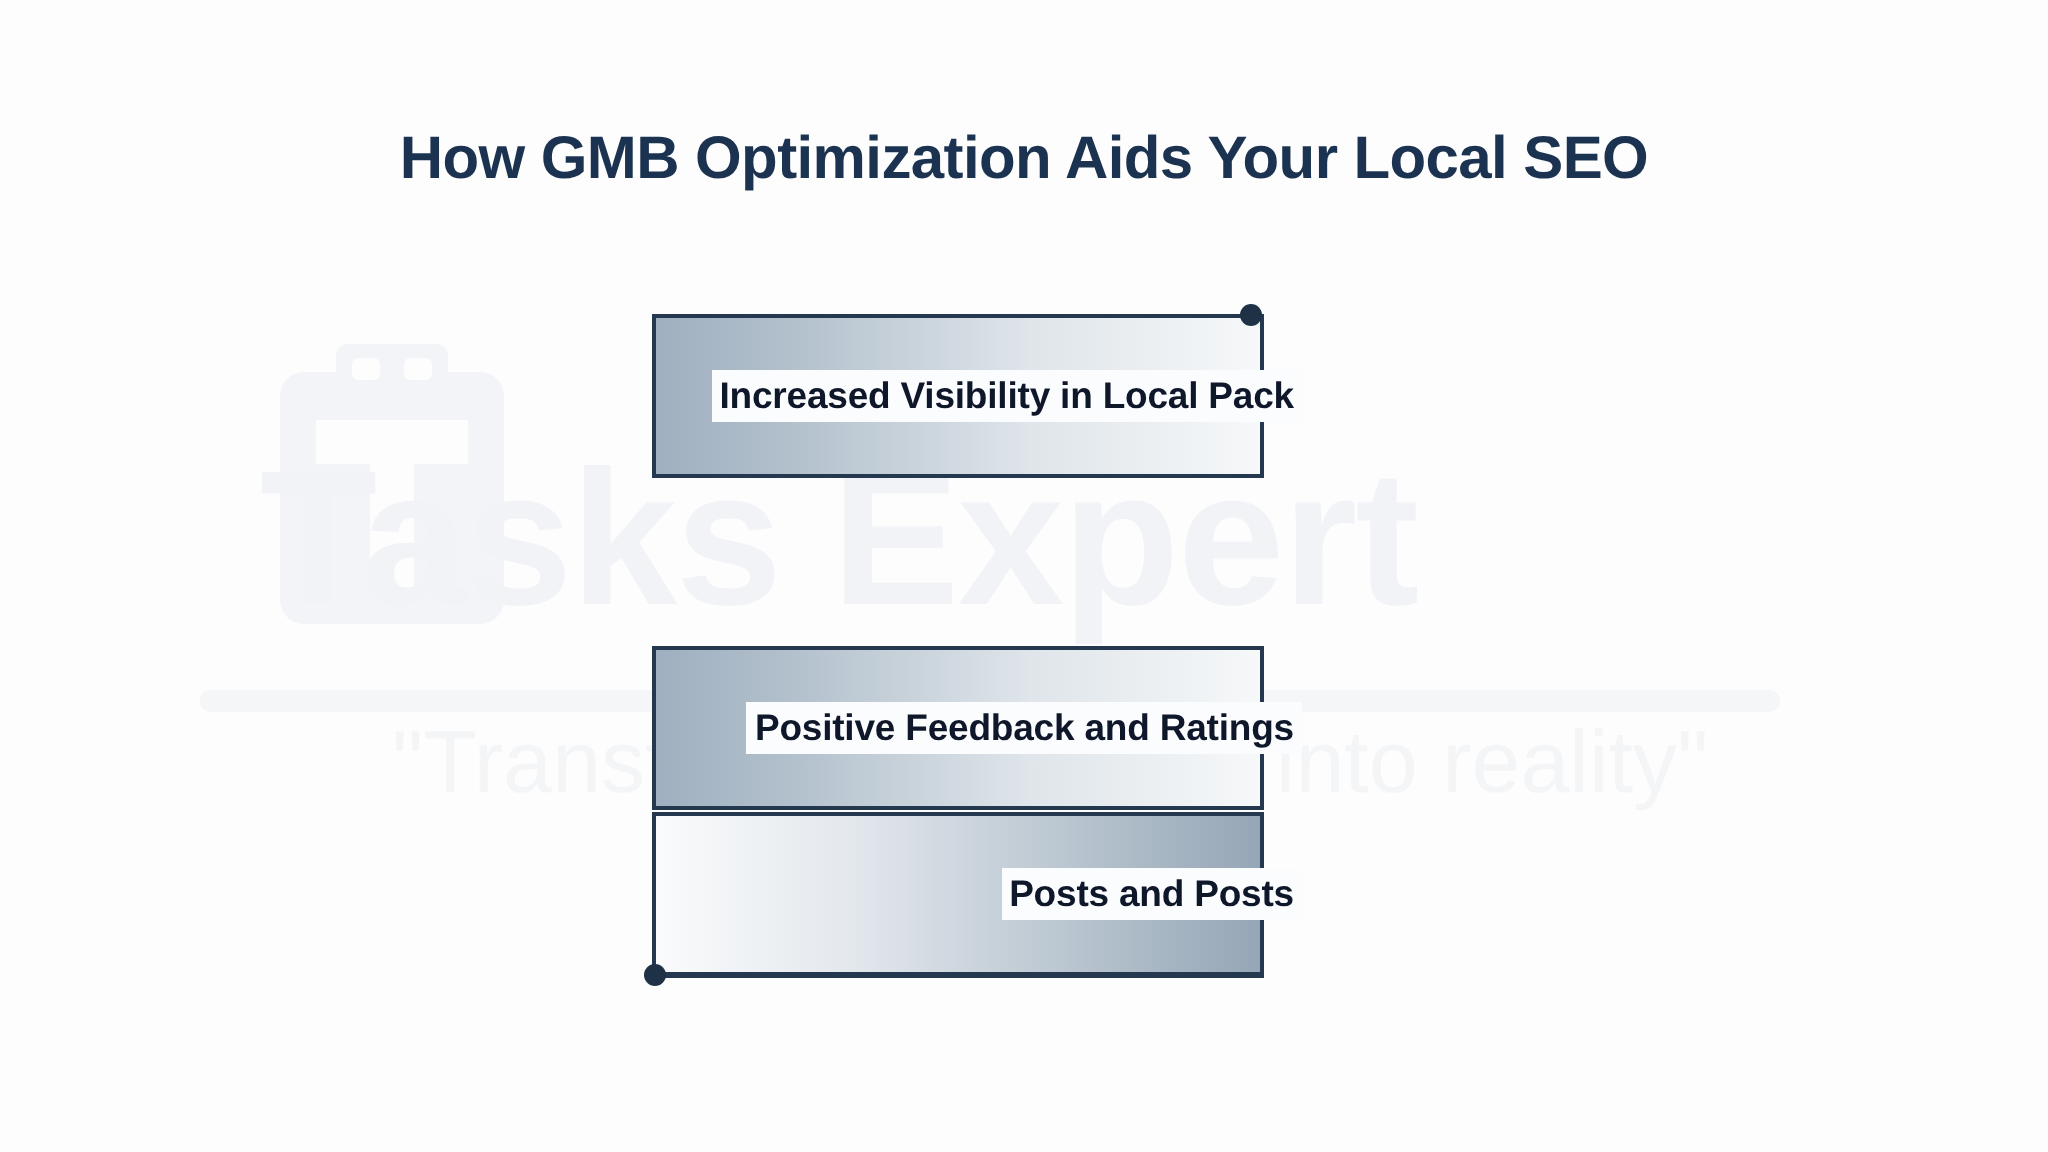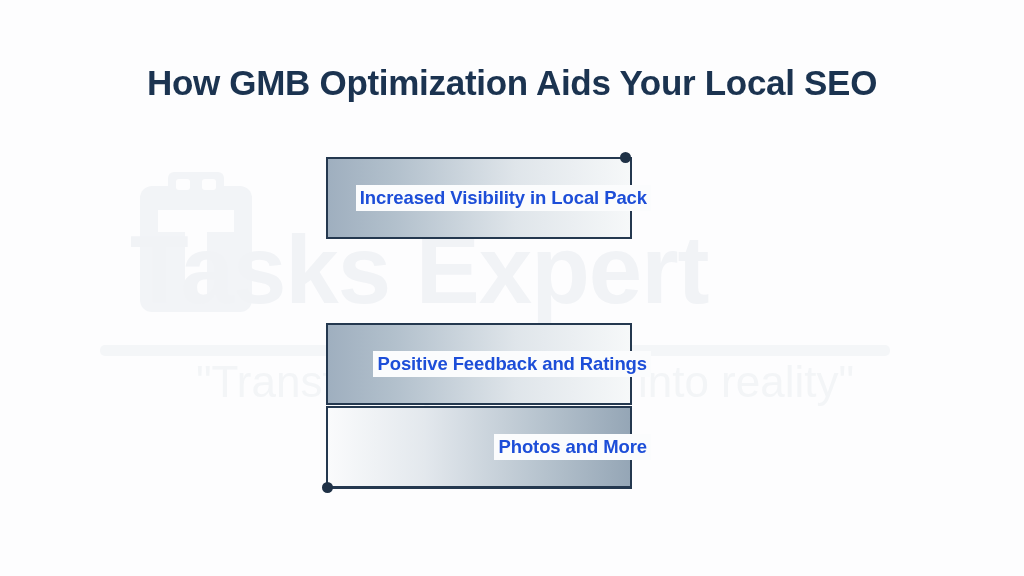--- a/index.html
+++ b/index.html
@@ -109,21 +109,21 @@
     white-space: nowrap;
   }
 
   
   #page-title {
     position: absolute;
     left: 0;
     top: 63px;
     width: 1024px;
     text-align: center;
-    font-size: 35px;
+    font-size: 30px;
     font-weight: bold;
     letter-spacing: -0.3px;
     color: #1b3350;
     z-index: 5;
     white-space: nowrap;
   }
 
   
   #bars-region {
     position: absolute;
@@ -149,21 +149,21 @@
   .bar-row.grad-left-dark {
     background: linear-gradient(90deg, #9fafbf 0%, #b2c0cc 22%, #dfe5ea 62%, #f6f8f9 100%);
   }
   .bar-row.grad-right-dark {
     background: linear-gradient(90deg, #fafbfc 0%, #e3e8ed 32%, #b5c2cd 72%, #95a6b6 100%);
   }
 
   .bar-label {
     font-size: 18.5px;
     font-weight: bold;
-    color: #1d4ed8;
+    color: #0f172a;
     background: #fbfcfd;
     padding: 2px 4px;
     white-space: nowrap;
     position: relative;
     left: 21px;
     letter-spacing: -0.1px;
   }
 
   
   .connector-line {
@@ -214,21 +214,21 @@
     <div class="bar-row grad-left-dark" style="top:157px;">
       <span class="bar-label">Increased Visibility in Local Pack</span>
     </div>
 
 
     <div class="bar-row grad-left-dark" style="top:323px;text-align:right;">
       <span class="bar-label">Positive Feedback and Ratings</span>
     </div>
 
     <div class="bar-row grad-right-dark" style="top:406px;">
-      <span class="bar-label">Photos and More</span>
+      <span class="bar-label">Posts and Posts</span>
     </div>
 
     <div class="connector-line" style="left:330px; top:487px; width:302px;"></div>
     <div class="connector-dot" style="left:322px; top:482px;"></div>
 
   </div>
 
 </div>
 
 </body></html>

